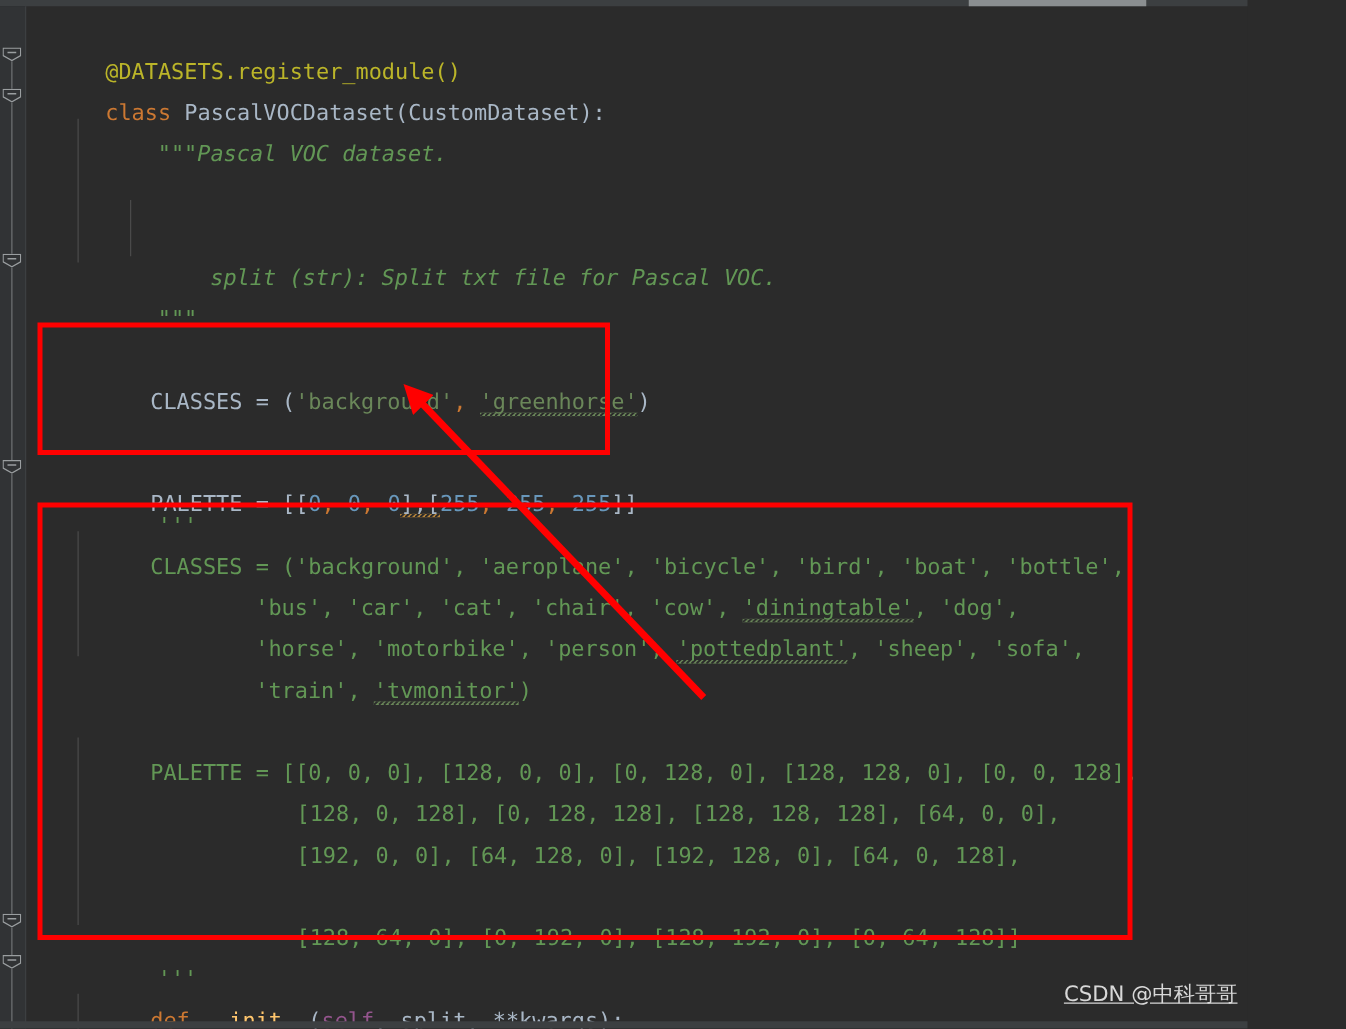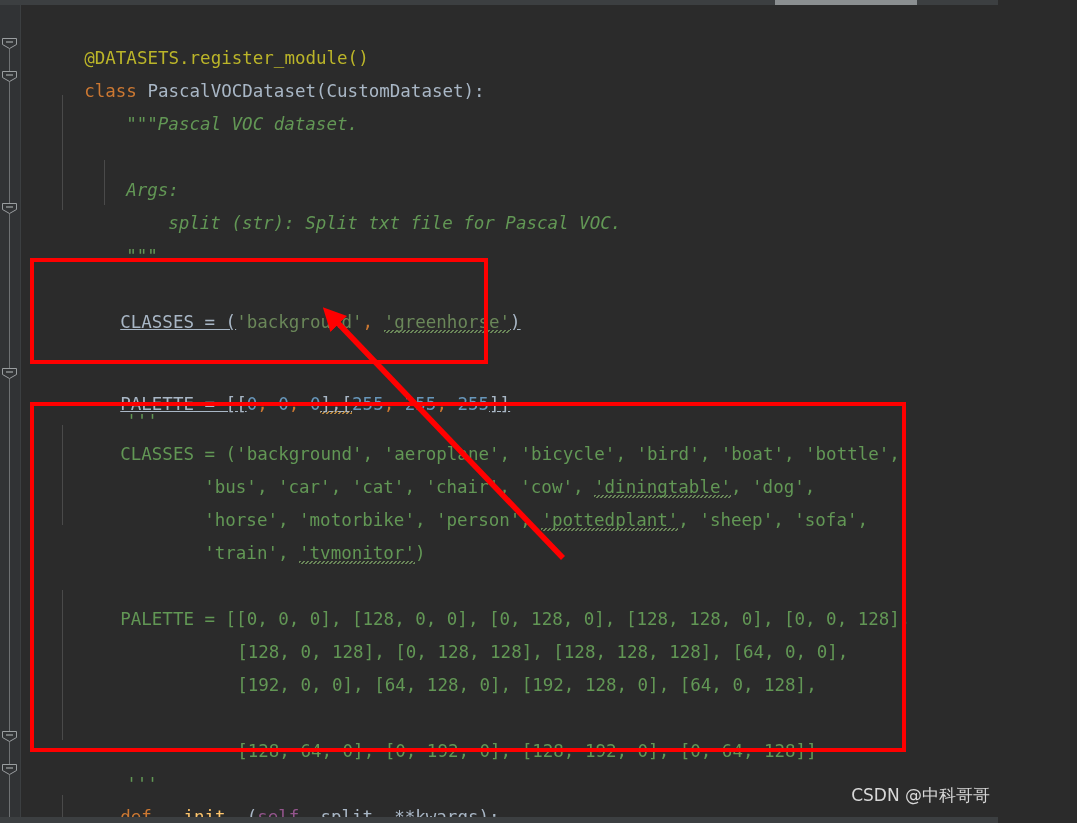--- a/index.html
+++ b/index.html
@@ -84,21 +84,21 @@
   .indent-guide {
     position: absolute;
     width: 1px;
     background: #4a4a4a;
   }
 
   
   .c-decorator { color: #bbb529; }
   .c-keyword   { color: #cc7832; margin-top: 8px; }
   .c-class     { color: #a9b7c6; }
-  .c-plain     { color: #a9b7c6; text-decoration: underline; }
+  .c-plain     { color: #a9b7c6; }
   .c-docstring { color: #629755; font-style: italic; }
   .c-string    { color: #6a8759; }
   .c-number    { color: #6897bb; }
   .c-comment   { color: #629755; }
   .c-func      { color: #ffc66d; }
   .c-self      { color: #94558d; }
 
   
   .squiggle {
     background-image:
@@ -140,20 +140,21 @@
 
   
   .watermark {
     position: absolute;
     right: 8px;
     bottom: 16px;
     font-family: "DejaVu Sans", "Liberation Sans", sans-serif;
     font-size: 17px;
     color: #d8d8d8;
     white-space: nowrap;
+    text-decoration: underline;
   }
   .bottom-bar {
     position: absolute;
     left: 0; bottom: 0;
     width: 1077px; height: 6px;
     background: #3c3f41;
   }
 </style>
 </head>
 <body>
@@ -238,23 +239,20 @@
     </div>
 
     <div class="line" style="top:37px; left:0px;">
       <span class="c-keyword">class</span><span class="c-class"> PascalVOCDataset(CustomDataset):</span>
     </div>
 
     <div class="line" style="top:70px; left:42px;">
       <span class="c-docstring">"""Pascal VOC dataset.</span>
     </div>
 
-    <div class="line" style="top:136px; left:42px;">
-      <span class="c-docstring">Args:</span>
-    </div>
 
     <div class="line" style="top:169px; left:84px;">
       <span class="c-docstring">split (str): Split txt file for Pascal VOC.</span>
     </div>
 
     <div class="line" style="top:202px; left:42px;">
       <span class="c-docstring">"""</span>
     </div>
 
     <div class="line" style="top:268px; left:36px;">

